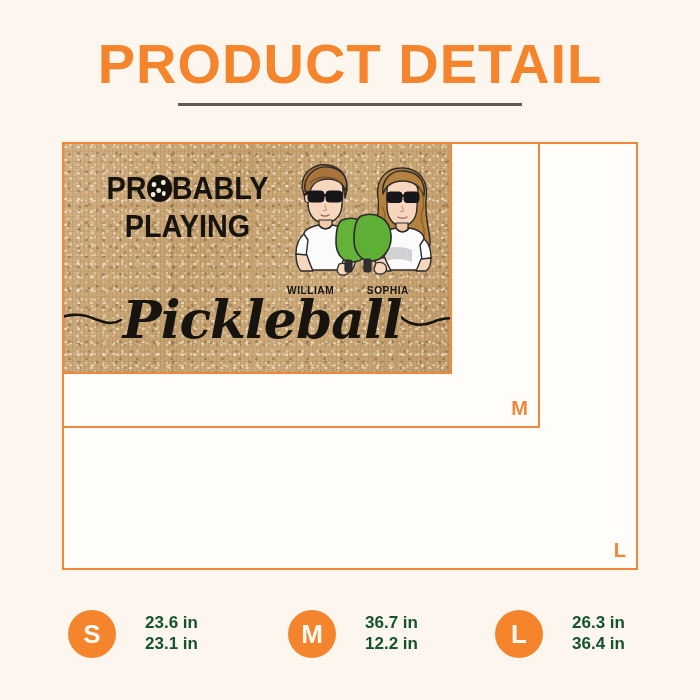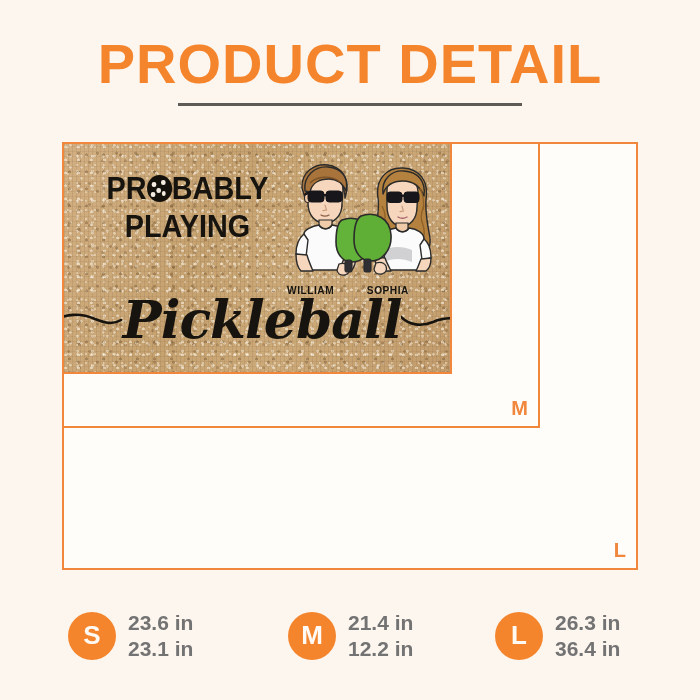--- a/index.html
+++ b/index.html
@@ -243,24 +243,25 @@
     font-weight: bold;
     font-size: 26px;
     display: flex;
     align-items: center;
     justify-content: center;
     flex: none;
   }
   .legend-dims {
     font-family: "Liberation Sans", sans-serif;
     font-weight: bold;
-    font-size: 21px;
-    color: #737373;
+    font-size: 17px;
+    color: #14532d;
     line-height: 1.22;
     white-space: nowrap;
+    margin-left: 17px;
   }
 </style>
 </head>
 <body>
 
 <div id="title-block">
   <div id="page-title">PRODUCT DETAIL</div>
   <div id="title-underline"></div>
 </div>
 
@@ -394,21 +395,21 @@
     <div class="legend-badge">S</div>
     <div class="legend-dims">
       <div>23.6 in</div>
       <div>23.1 in</div>
     </div>
   </div>
 
   <div class="legend-item" id="legend-m">
     <div class="legend-badge">M</div>
     <div class="legend-dims">
-      <div>21.4 in</div>
+      <div>36.7 in</div>
       <div>12.2 in</div>
     </div>
   </div>
 
   <div class="legend-item" id="legend-l">
     <div class="legend-badge">L</div>
     <div class="legend-dims">
       <div>26.3 in</div>
       <div>36.4 in</div>
     </div>

